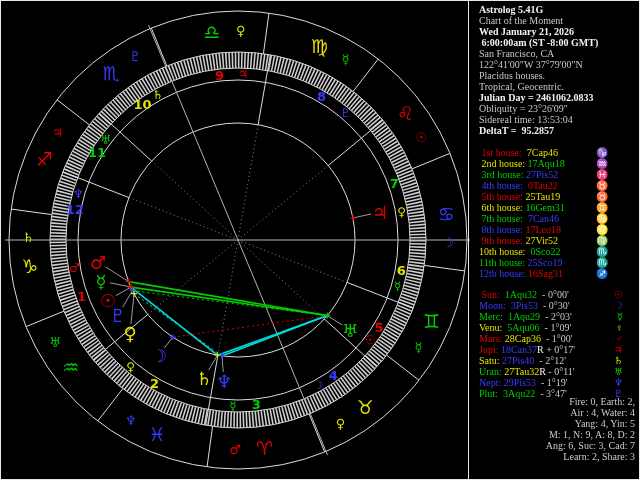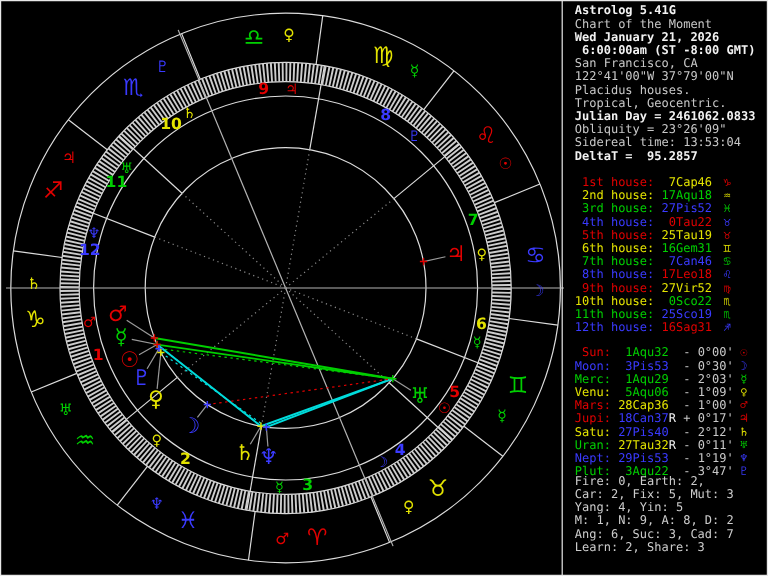--- a/index.html
+++ b/index.html
@@ -3,32 +3,32 @@
 <meta charset="utf-8">
 <style>
   html,body{margin:0;padding:0;background:#000;}
   #screen{position:relative;width:640px;height:480px;background:#000;overflow:hidden;
           box-shadow:inset 0 0 0 1px #e8e8e8;
           font-family:"DejaVu Sans Mono","Liberation Mono",monospace;}
   #wheel-wrap{position:absolute;left:0;top:0;width:470px;height:480px;}
   #divider{position:absolute;left:468px;top:0;width:1px;height:480px;background:#e8e8e8;}
   #panel{position:absolute;left:479px;top:0;width:156px;height:480px;color:#c8c8c8;
          font-size:10px;line-height:11px;white-space:pre;}
-  .blk{position:absolute;left:0;width:156px;}
+  .blk{position:absolute;left:0;width:156px;font-family:Liberation Serif, serif;}
   #hdr-block{top:4px;}
   #houses-block{top:147px;}
   #planets-block{top:289px;}
   #stats-block{top:396px;}
   .hline{height:11px;}
   .hline.b{color:#f2f2f2;font-weight:bold;}
   .row{display:flex;height:11px;align-items:flex-end;}
   .row .g{margin-left:auto;}
   #houses-block .g{margin-right:26px;}
   #planets-block .g{margin-right:12px;}
-  .statline{height:11px;color:#cccccc;}
+  .statline{height:11px;color:#cccccc;text-align:right;}
   svg text{font-family:"DejaVu Sans","DejaVu Sans Mono",sans-serif;}
 </style>
 </head>
 <body>
 
 <div id="screen">
   <div id="wheel-wrap">
     <svg id="wheel-svg" width="470" height="480" viewBox="0 0 470 480">
         <circle cx="238" cy="240" r="229" fill="none" stroke="#dcdcdc" stroke-width="1"></circle>
         <circle cx="238" cy="240" r="188" fill="none" stroke="#dcdcdc" stroke-width="1"></circle>
@@ -155,15 +155,15 @@
         <line x1="352.9084326142553" y1="217.97610129574792" x2="371.211287421013" y2="213.9386931691105" stroke="#9a9a9a" stroke-width="1"></line>
         <path d="M349.9084326142553 217.97610129574792H355.9084326142553M352.9084326142553 214.97610129574792V220.97610129574792" stroke="#e10000" stroke-width="1.2" fill="none"></path>
         <text x="380" y="212" fill="#e10000" font-size="18" text-anchor="middle" dominant-baseline="central">♃</text>
       </svg>
   </div>
   <div id="divider"></div>
   <div id="panel">
     <div id="hdr-block" class="blk"><div class="hline b">Astrolog 5.41G</div><div class="hline">Chart of the Moment</div><div class="hline b">Wed January 21, 2026</div><div class="hline b"> 6:00:00am (ST -8:00 GMT)</div><div class="hline">San Francisco, CA</div><div class="hline">122°41'00"W 37°79'00"N</div><div class="hline">Placidus houses.</div><div class="hline">Tropical, Geocentric.</div><div class="hline b">Julian Day = 2461062.0833</div><div class="hline">Obliquity = 23°26'09"</div><div class="hline">Sidereal time: 13:53:04</div><div class="hline b">DeltaT =  95.2857</div></div>
     <div id="houses-block" class="blk"><div class="row"><span style="color:#e10000"> 1st house: </span><span style="color:#e3e300"> 7Cap46</span><span class="g" style="color:#e10000">♑</span></div><div class="row"><span style="color:#e3e300"> 2nd house: </span><span style="color:#00cf00">17Aqu18</span><span class="g" style="color:#e3e300">♒</span></div><div class="row"><span style="color:#00cf00"> 3rd house: </span><span style="color:#3a3aff">27Pis52</span><span class="g" style="color:#00cf00">♓</span></div><div class="row"><span style="color:#3a3aff"> 4th house: </span><span style="color:#e10000"> 0Tau22</span><span class="g" style="color:#3a3aff">♉</span></div><div class="row"><span style="color:#e10000"> 5th house: </span><span style="color:#e3e300">25Tau19</span><span class="g" style="color:#e10000">♉</span></div><div class="row"><span style="color:#e3e300"> 6th house: </span><span style="color:#00cf00">16Gem31</span><span class="g" style="color:#e3e300">♊</span></div><div class="row"><span style="color:#00cf00"> 7th house: </span><span style="color:#3a3aff"> 7Can46</span><span class="g" style="color:#00cf00">♋</span></div><div class="row"><span style="color:#3a3aff"> 8th house: </span><span style="color:#e10000">17Leo18</span><span class="g" style="color:#3a3aff">♌</span></div><div class="row"><span style="color:#e10000"> 9th house: </span><span style="color:#e3e300">27Vir52</span><span class="g" style="color:#e10000">♍</span></div><div class="row"><span style="color:#e3e300">10th house: </span><span style="color:#00cf00"> 0Sco22</span><span class="g" style="color:#e3e300">♏</span></div><div class="row"><span style="color:#00cf00">11th house: </span><span style="color:#3a3aff">25Sco19</span><span class="g" style="color:#00cf00">♏</span></div><div class="row"><span style="color:#3a3aff">12th house: </span><span style="color:#e10000">16Sag31</span><span class="g" style="color:#3a3aff">♐</span></div></div>
     <div id="planets-block" class="blk"><div class="row"><span style="color:#e10000"> Sun: </span><span style="color:#00cf00"> 1Aqu32</span><span style="color:#f2f2f2">  </span><span style="color:#c8c8c8">- 0°00'</span><span class="g" style="color:#e10000">☉</span></div><div class="row"><span style="color:#3a3aff">Moon: </span><span style="color:#3a3aff"> 3Pis53</span><span style="color:#f2f2f2">  </span><span style="color:#c8c8c8">- 0°30'</span><span class="g" style="color:#3a3aff">☽</span></div><div class="row"><span style="color:#00cf00">Merc: </span><span style="color:#00cf00"> 1Aqu29</span><span style="color:#f2f2f2">  </span><span style="color:#c8c8c8">- 2°03'</span><span class="g" style="color:#00cf00">☿</span></div><div class="row"><span style="color:#e3e300">Venu: </span><span style="color:#00cf00"> 5Aqu06</span><span style="color:#f2f2f2">  </span><span style="color:#c8c8c8">- 1°09'</span><span class="g" style="color:#e3e300">♀</span></div><div class="row"><span style="color:#e10000">Mars: </span><span style="color:#e3e300">28Cap36</span><span style="color:#f2f2f2">  </span><span style="color:#c8c8c8">- 1°00'</span><span class="g" style="color:#e10000">♂</span></div><div class="row"><span style="color:#e10000">Jupi: </span><span style="color:#3a3aff">18Can37</span><span style="color:#f2f2f2">R </span><span style="color:#c8c8c8">+ 0°17'</span><span class="g" style="color:#e10000">♃</span></div><div class="row"><span style="color:#e3e300">Satu: </span><span style="color:#3a3aff">27Pis40</span><span style="color:#f2f2f2">  </span><span style="color:#c8c8c8">- 2°12'</span><span class="g" style="color:#e3e300">♄</span></div><div class="row"><span style="color:#00cf00">Uran: </span><span style="color:#e3e300">27Tau32</span><span style="color:#f2f2f2">R </span><span style="color:#c8c8c8">- 0°11'</span><span class="g" style="color:#00cf00">♅</span></div><div class="row"><span style="color:#3a3aff">Nept: </span><span style="color:#3a3aff">29Pis53</span><span style="color:#f2f2f2">  </span><span style="color:#c8c8c8">- 1°19'</span><span class="g" style="color:#3a3aff">♆</span></div><div class="row"><span style="color:#00cf00">Plut: </span><span style="color:#00cf00"> 3Aqu22</span><span style="color:#f2f2f2">  </span><span style="color:#c8c8c8">- 3°47'</span><span class="g" style="color:#3a3aff">♇</span></div></div>
-    <div id="stats-block" class="blk"><div class="statline">Fire: 0, Earth: 2,</div><div class="statline">Car: 2, Fix: 5, Mut: 3</div><div class="statline">Yang: 4, Yin: 5</div><div class="statline">M: 1, N: 9, A: 8, D: 2</div><div class="statline">Ang: 6, Suc: 3, Cad: 7</div><div class="statline">Learn: 2, Share: 3</div></div>
+    <div id="stats-block" class="blk"><div class="statline">Fire: 0, Earth: 2,</div><div class="statline">Air : 4, Water: 4</div><div class="statline">Yang: 4, Yin: 5</div><div class="statline">M: 1, N: 9, A: 8, D: 2</div><div class="statline">Ang: 6, Suc: 3, Cad: 7</div><div class="statline">Learn: 2, Share: 3</div></div>
   </div>
 </div>
 
 </body></html>

